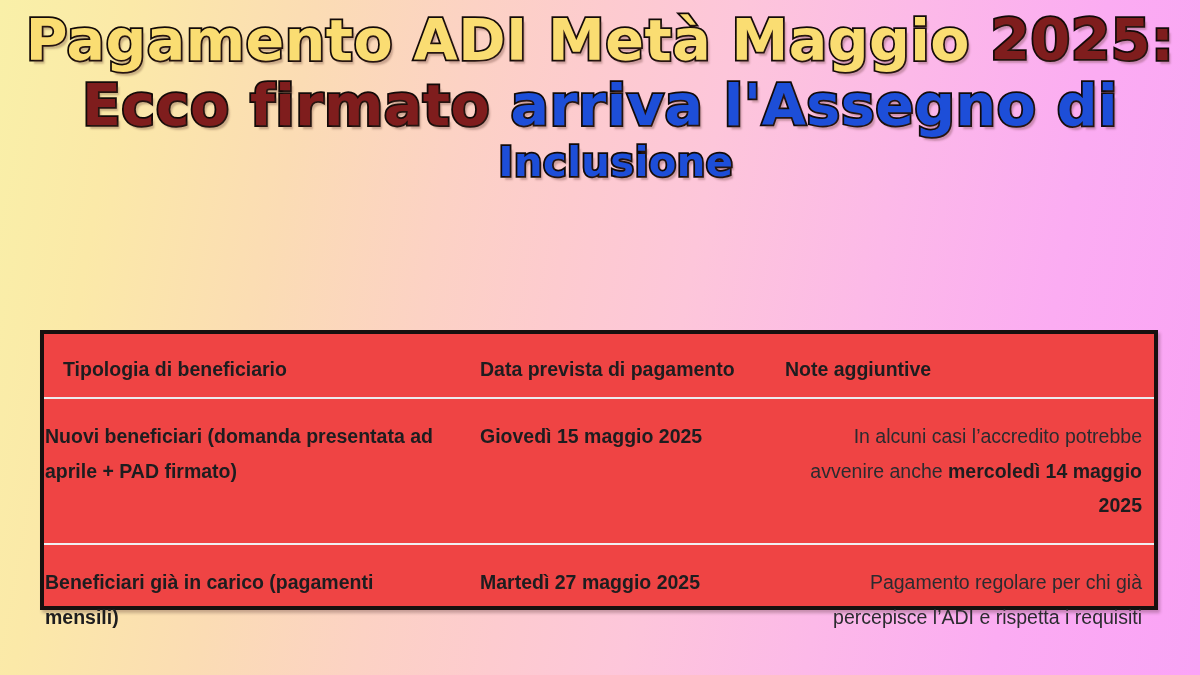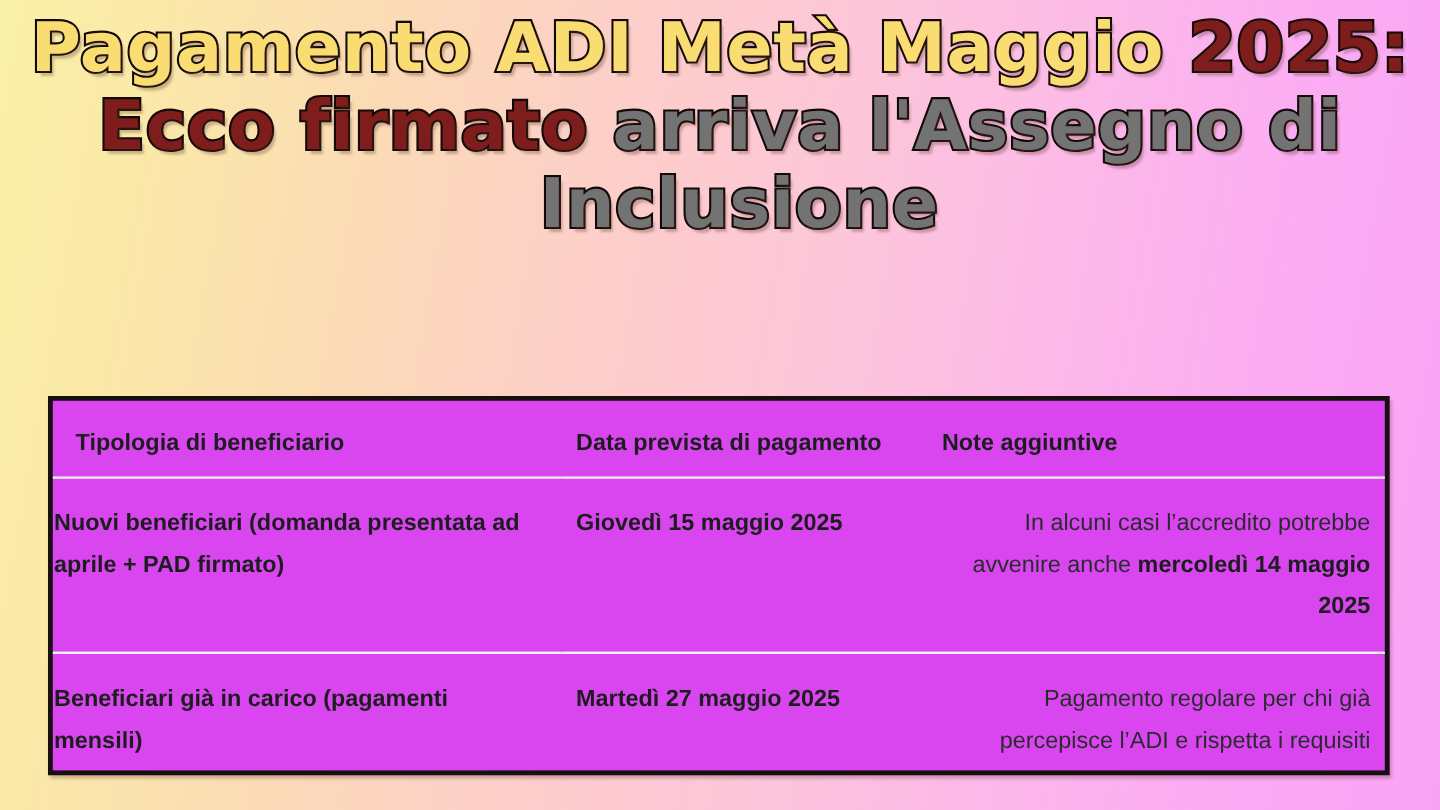--- a/index.html
+++ b/index.html
@@ -40,41 +40,41 @@
     font-family: "DejaVu Sans", sans-serif;
     font-weight: bold;
     font-size: 56px;
     letter-spacing: 0.5px;
     white-space: nowrap;
     margin: 0 auto;
     padding: 4px 0;
   }
   .title-line.l1 { font-size: 57px; }
   .title-line.l2 { font-size: 57px; }
-  .title-line.l3 { font-size: 57px; padding-left: 32px; }
+  .title-line.l3 { font-size: 40px; padding-left: 32px; }
 
   .title-line span {
     
     -webkit-text-stroke: 3.5px #120a08;
     paint-order: stroke fill;
     text-shadow: 3px 4px 2px rgba(90,50,40,0.30);
   }
 
   .c-yellow { color: #fadd72; }
   .c-green  { color: #7f1d1d; }
-  .c-orange { color: #737373; }
+  .c-orange { color: #1d4ed8; }
 
   
   .table-wrap {
     position: absolute;
     left: 40px;
     top: 330px;
     width: 1118px;
-    height: 316px;
-    background: #d946ef;
+    height: 280px;
+    background: #ef4444;
     border: 4px solid #17100f;
     box-shadow: 2px 3px 3px rgba(60,30,30,0.28);
   }
 
   table.pay-table {
     width: 100%;
     height: 100%;
     border-collapse: collapse;
     table-layout: fixed;
   }

